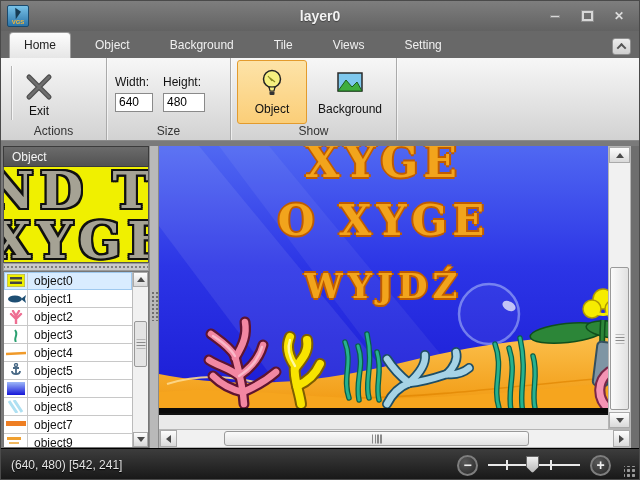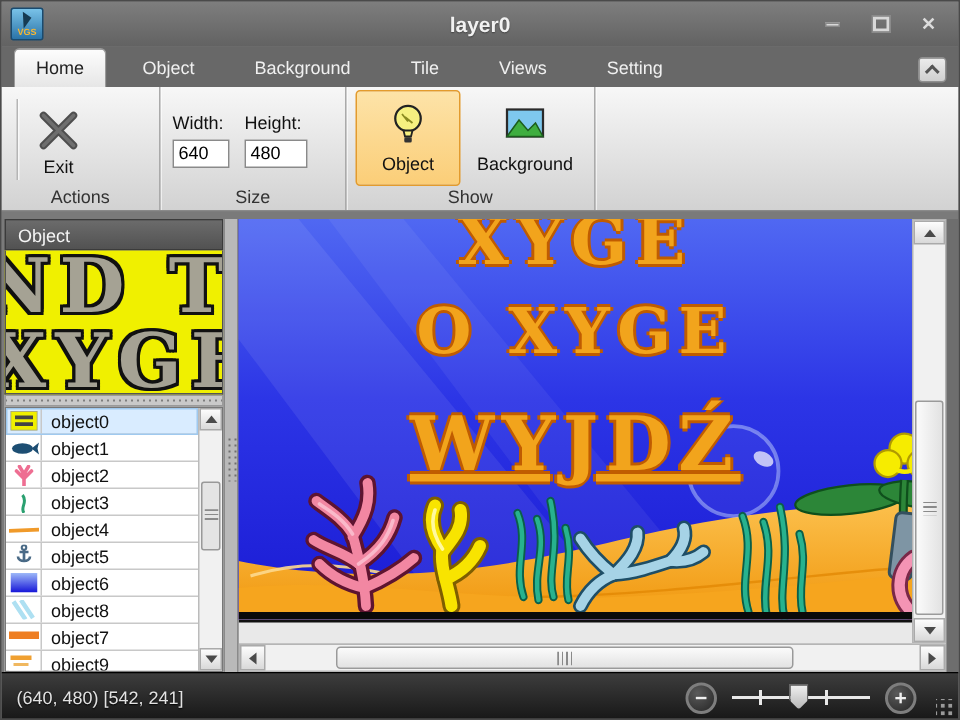--- a/index.html
+++ b/index.html
@@ -76,21 +76,21 @@
   
   .canvas-area { width:472px; flex:0 0 472px; display:flex; flex-direction:column; }
   .canvas-row { height:283px; flex:0 0 283px; display:flex; }
   .canvas-col { width:449px; flex:0 0 449px; display:flex; flex-direction:column; }
   .scene { width:449px; height:267px; position:relative; overflow:hidden; background:#2a2ae0; }
   .scene svg { position:absolute; inset:0; }
   .menu-text { position:absolute; width:100%; text-align:center; font-family:"DejaVu Serif",serif; font-weight:bold; color:#f2a41c; letter-spacing:5px;
     text-shadow:-2px 0 #c05c00,2px 0 #c05c00,0 -2px #c05c00,0 2px #c05c00; }
   .mt-0 { top:-10px; font-size:44px; }
   .mt-1 { top:50px; font-size:42px; }
-  .mt-2 { top:120px; font-size:50px;text-decoration:underline; }
+  .mt-2 { top:120px; font-size:34px; }
   .canvas-gap { height:16px; flex:0 0 16px; background:#e9e9e9; border-top:2px solid #111; }
   .v-scrollbar { width:23px; flex:0 0 23px; background:#f1f1f1; border:1px solid #b5b5b5; display:flex; flex-direction:column; }
   .v-scrollbar .sbtn { height:16px; flex:0 0 16px; }
   .v-scrollbar .track { flex:1; position:relative; }
   .v-scrollbar .sthumb { position:absolute; top:104px; bottom:2px; left:1px; right:1px; background:linear-gradient(90deg,#fbfbfb,#e2e2e2); border:1px solid #9a9a9a; border-radius:2px; }
   .hgrip { position:absolute; left:50%; top:50%; transform:translate(-50%,-50%); width:9px; height:9px; background:repeating-linear-gradient(#8a8a8a 0 1px, transparent 1px 3px); }
   .h-scrollbar { height:19px; flex:0 0 19px; background:#f1f1f1; border:1px solid #b5b5b5; display:flex; align-items:stretch; }
   .h-scrollbar .sbtn { width:17px; height:auto; flex:0 0 17px; }
   .h-scrollbar .track { flex:1; position:relative; }
   .h-scrollbar .sthumb { position:absolute; left:47px; width:305px; top:1px; bottom:1px; background:linear-gradient(#fbfbfb,#e2e2e2); border:1px solid #9a9a9a; border-radius:3px; }

